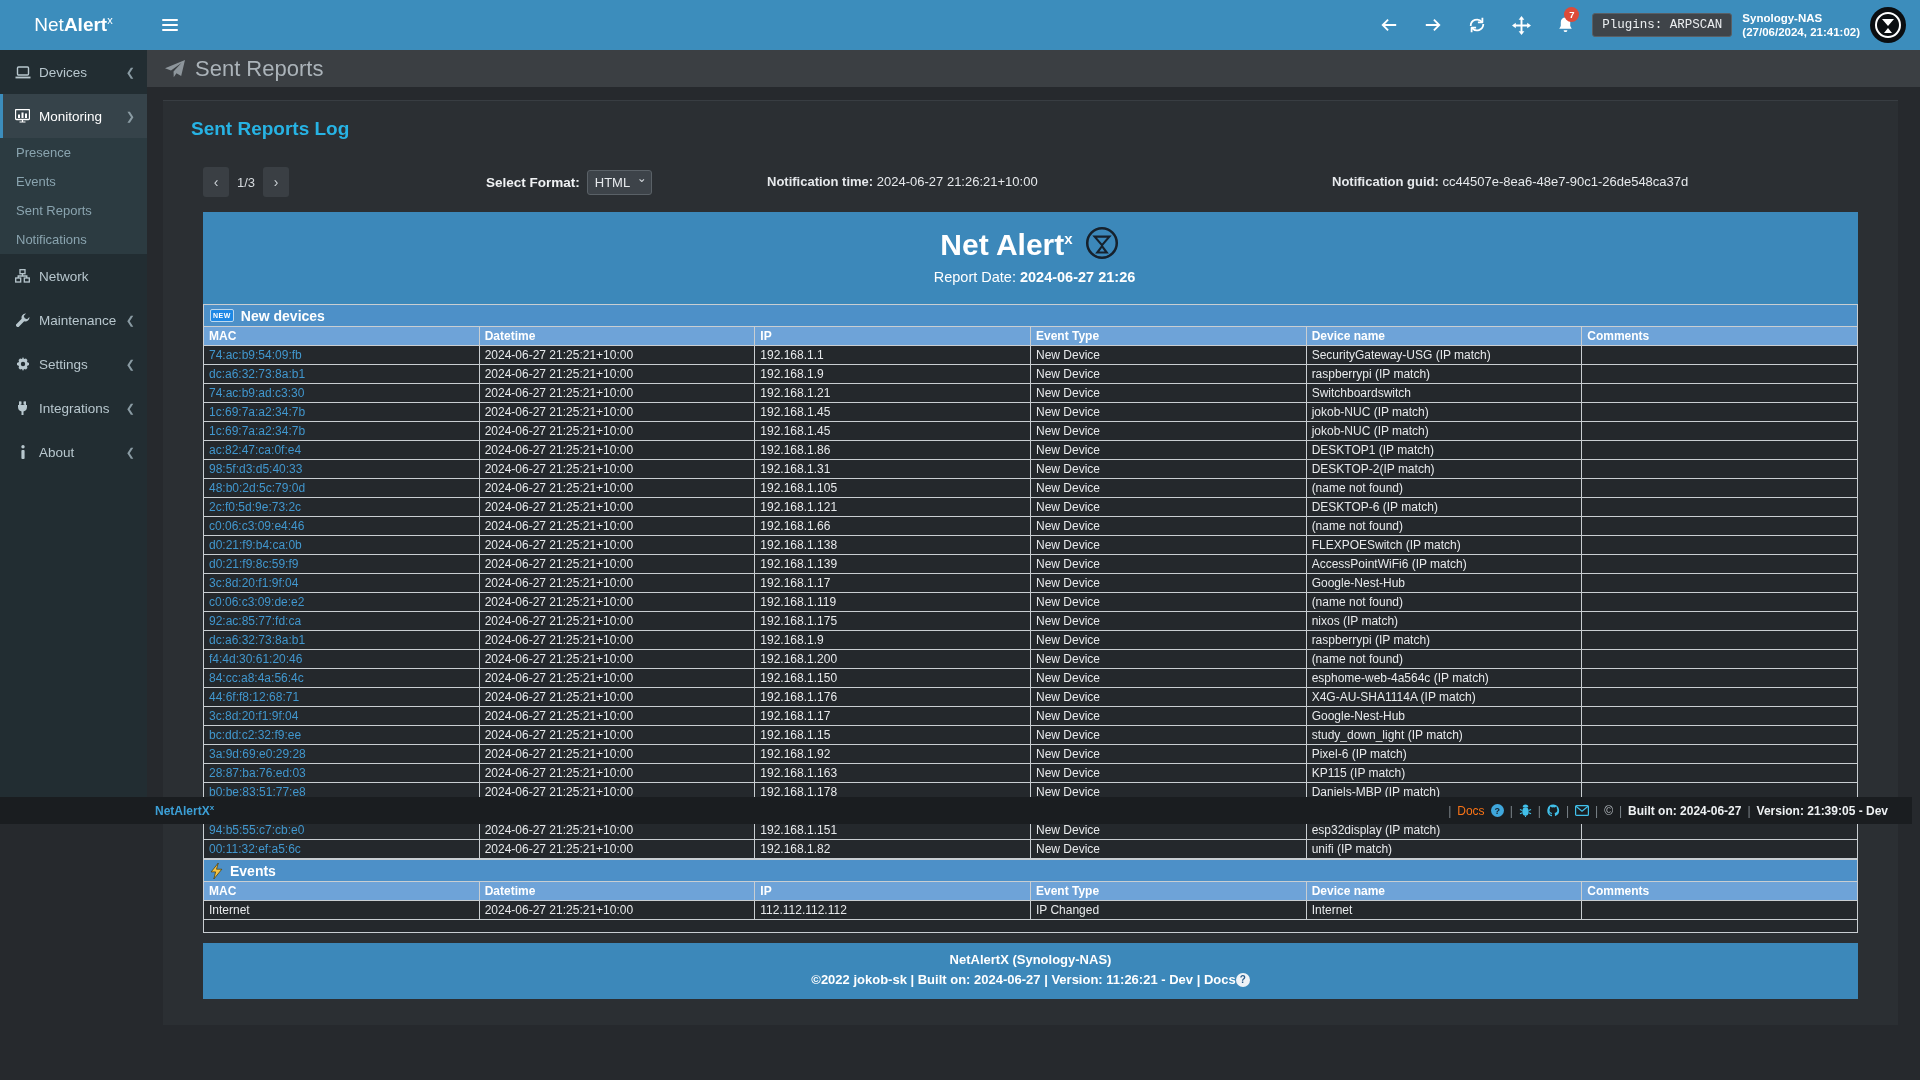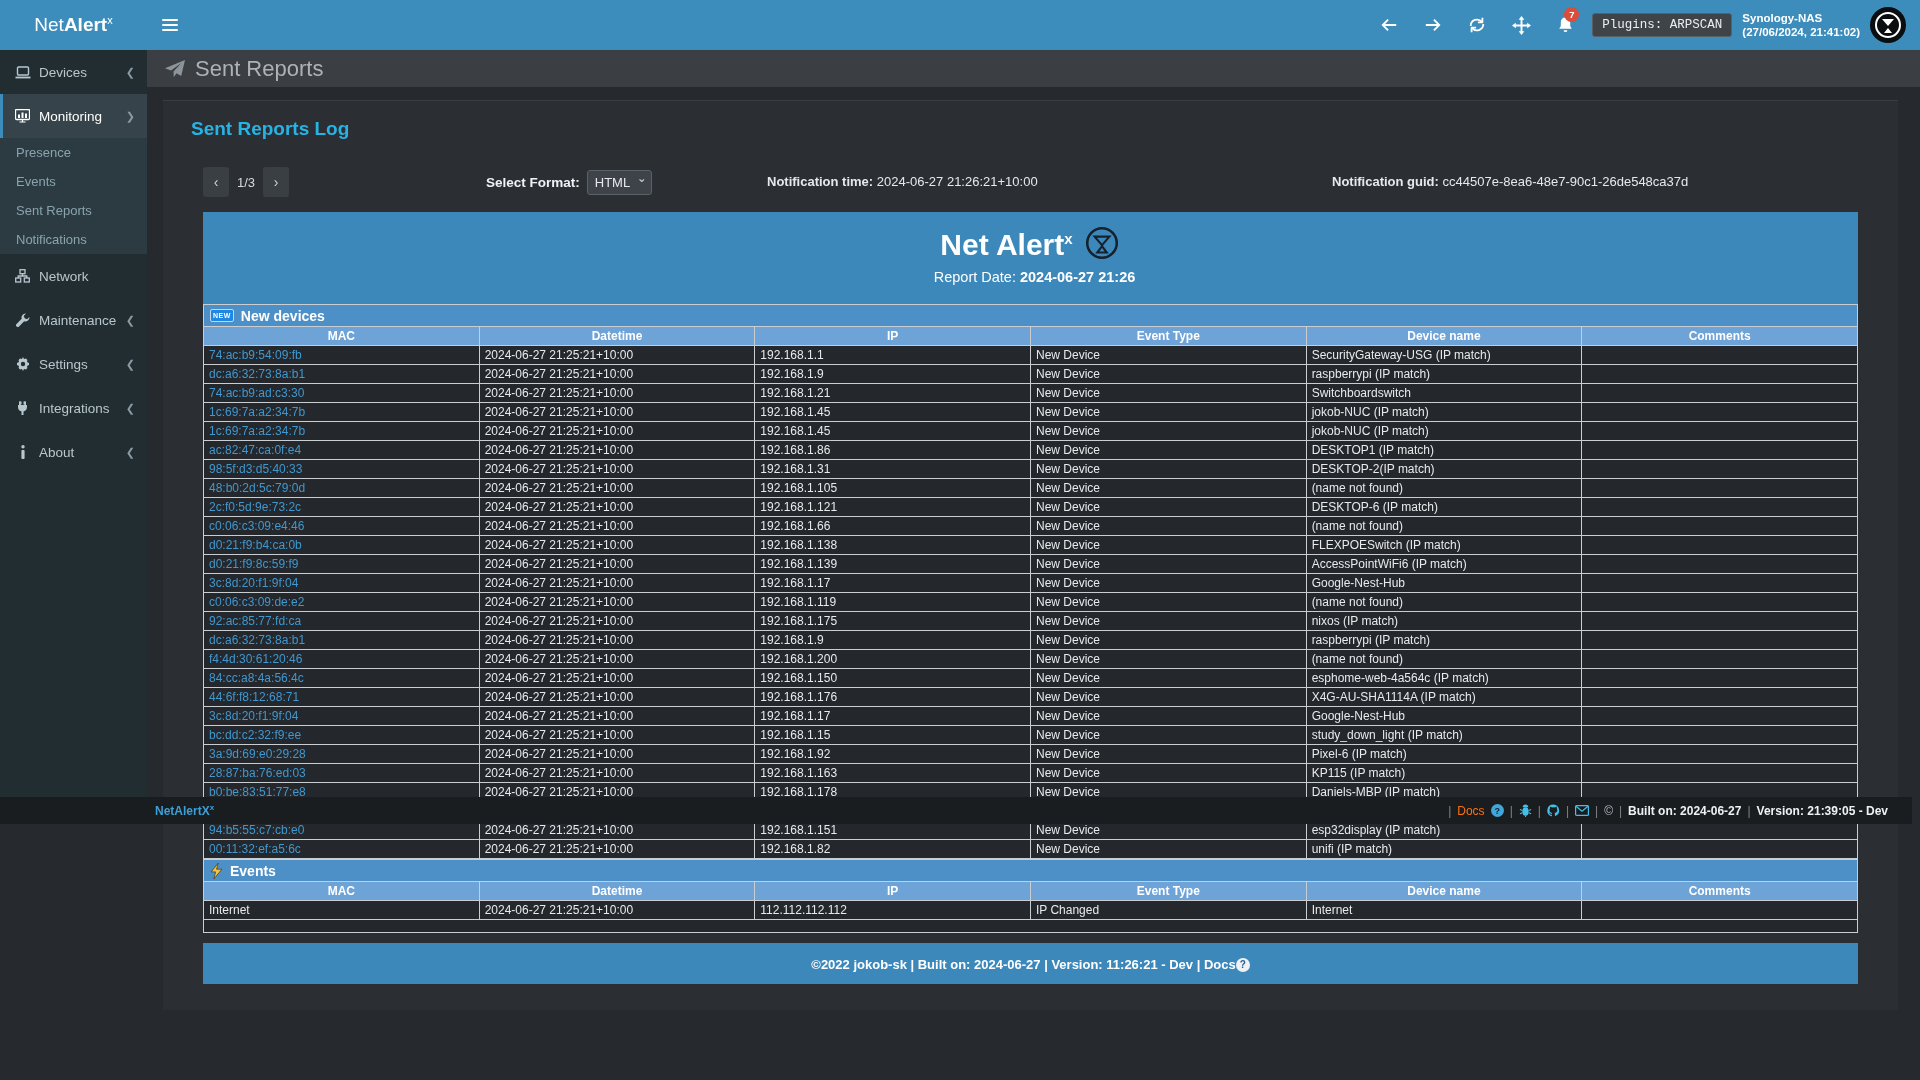--- a/index.html
+++ b/index.html
@@ -79,21 +79,21 @@
   .r-date b { font-weight:bold; }
   .r-body { background:#1f2327; }
   .sec-bar { background:#4d90c8; border:1px solid #c9ced2; border-bottom:none; height:22px;
              display:flex; align-items:center; gap:7px; padding-left:6px; color:#fff;
              font-weight:bold; font-size:14px; }
   .new-badge { display:inline-block; background:#1e88e5; border:1px solid #bcd9f0; border-radius:2px;
                color:#fff; font-size:7px; font-weight:bold; padding:2px 2px; letter-spacing:.5px; }
   table { width:100%; border-collapse:collapse; table-layout:fixed; }
   th, td { border:1px solid #c9ced2; font-size:12px; padding:2px 5px; color:#e8eaec;
            overflow:hidden; white-space:nowrap; height:18px; }
-  th { background:#6ea3d8; color:#fff; text-align:center; font-weight:bold; height:17px; }
+  th { background:#6ea3d8; color:#fff; text-align:left; font-weight:bold; height:17px; }
   td { background:#24282c; }
   td.mac a { color:#4197ce; text-decoration:none; cursor:pointer; }
   tr.empty-row td { height:13px; }
   .r-footer { margin-top:10px; background:#3c88ba; text-align:center; padding:9px 0 12px; }
   .r-footer .l1 { color:#fff; font-weight:bold; font-size:13px; }
   .r-footer .l2 { color:#fff; font-weight:bold; font-size:13px; margin-top:5px;
                   display:flex; align-items:center; justify-content:center; }
   .q-circle { display:inline-flex; width:14px; height:14px; border-radius:50%; background:#eef2f6;
               color:#2b5d8a; font-size:10px; font-weight:bold; align-items:center; justify-content:center; }
 
@@ -564,20 +564,21 @@
                   <td></td>
                 </tr>
                 <tr class="empty-row">
                   <td colspan="6"></td>
                 </tr>
               </tbody>
           </table>
         </div>
 
         <div class="r-footer">
+          <div class="l1">NetAlertX (Synology-NAS)</div>
           <div class="l2">
             <span>©2022 jokob-sk | Built on: 2024-06-27 | Version: 11:26:21 - Dev | Docs</span>
             <span class="q-circle">?</span>
           </div>
         </div>
       </div>
     </div>
   </div>
 
   <div class="footer">

